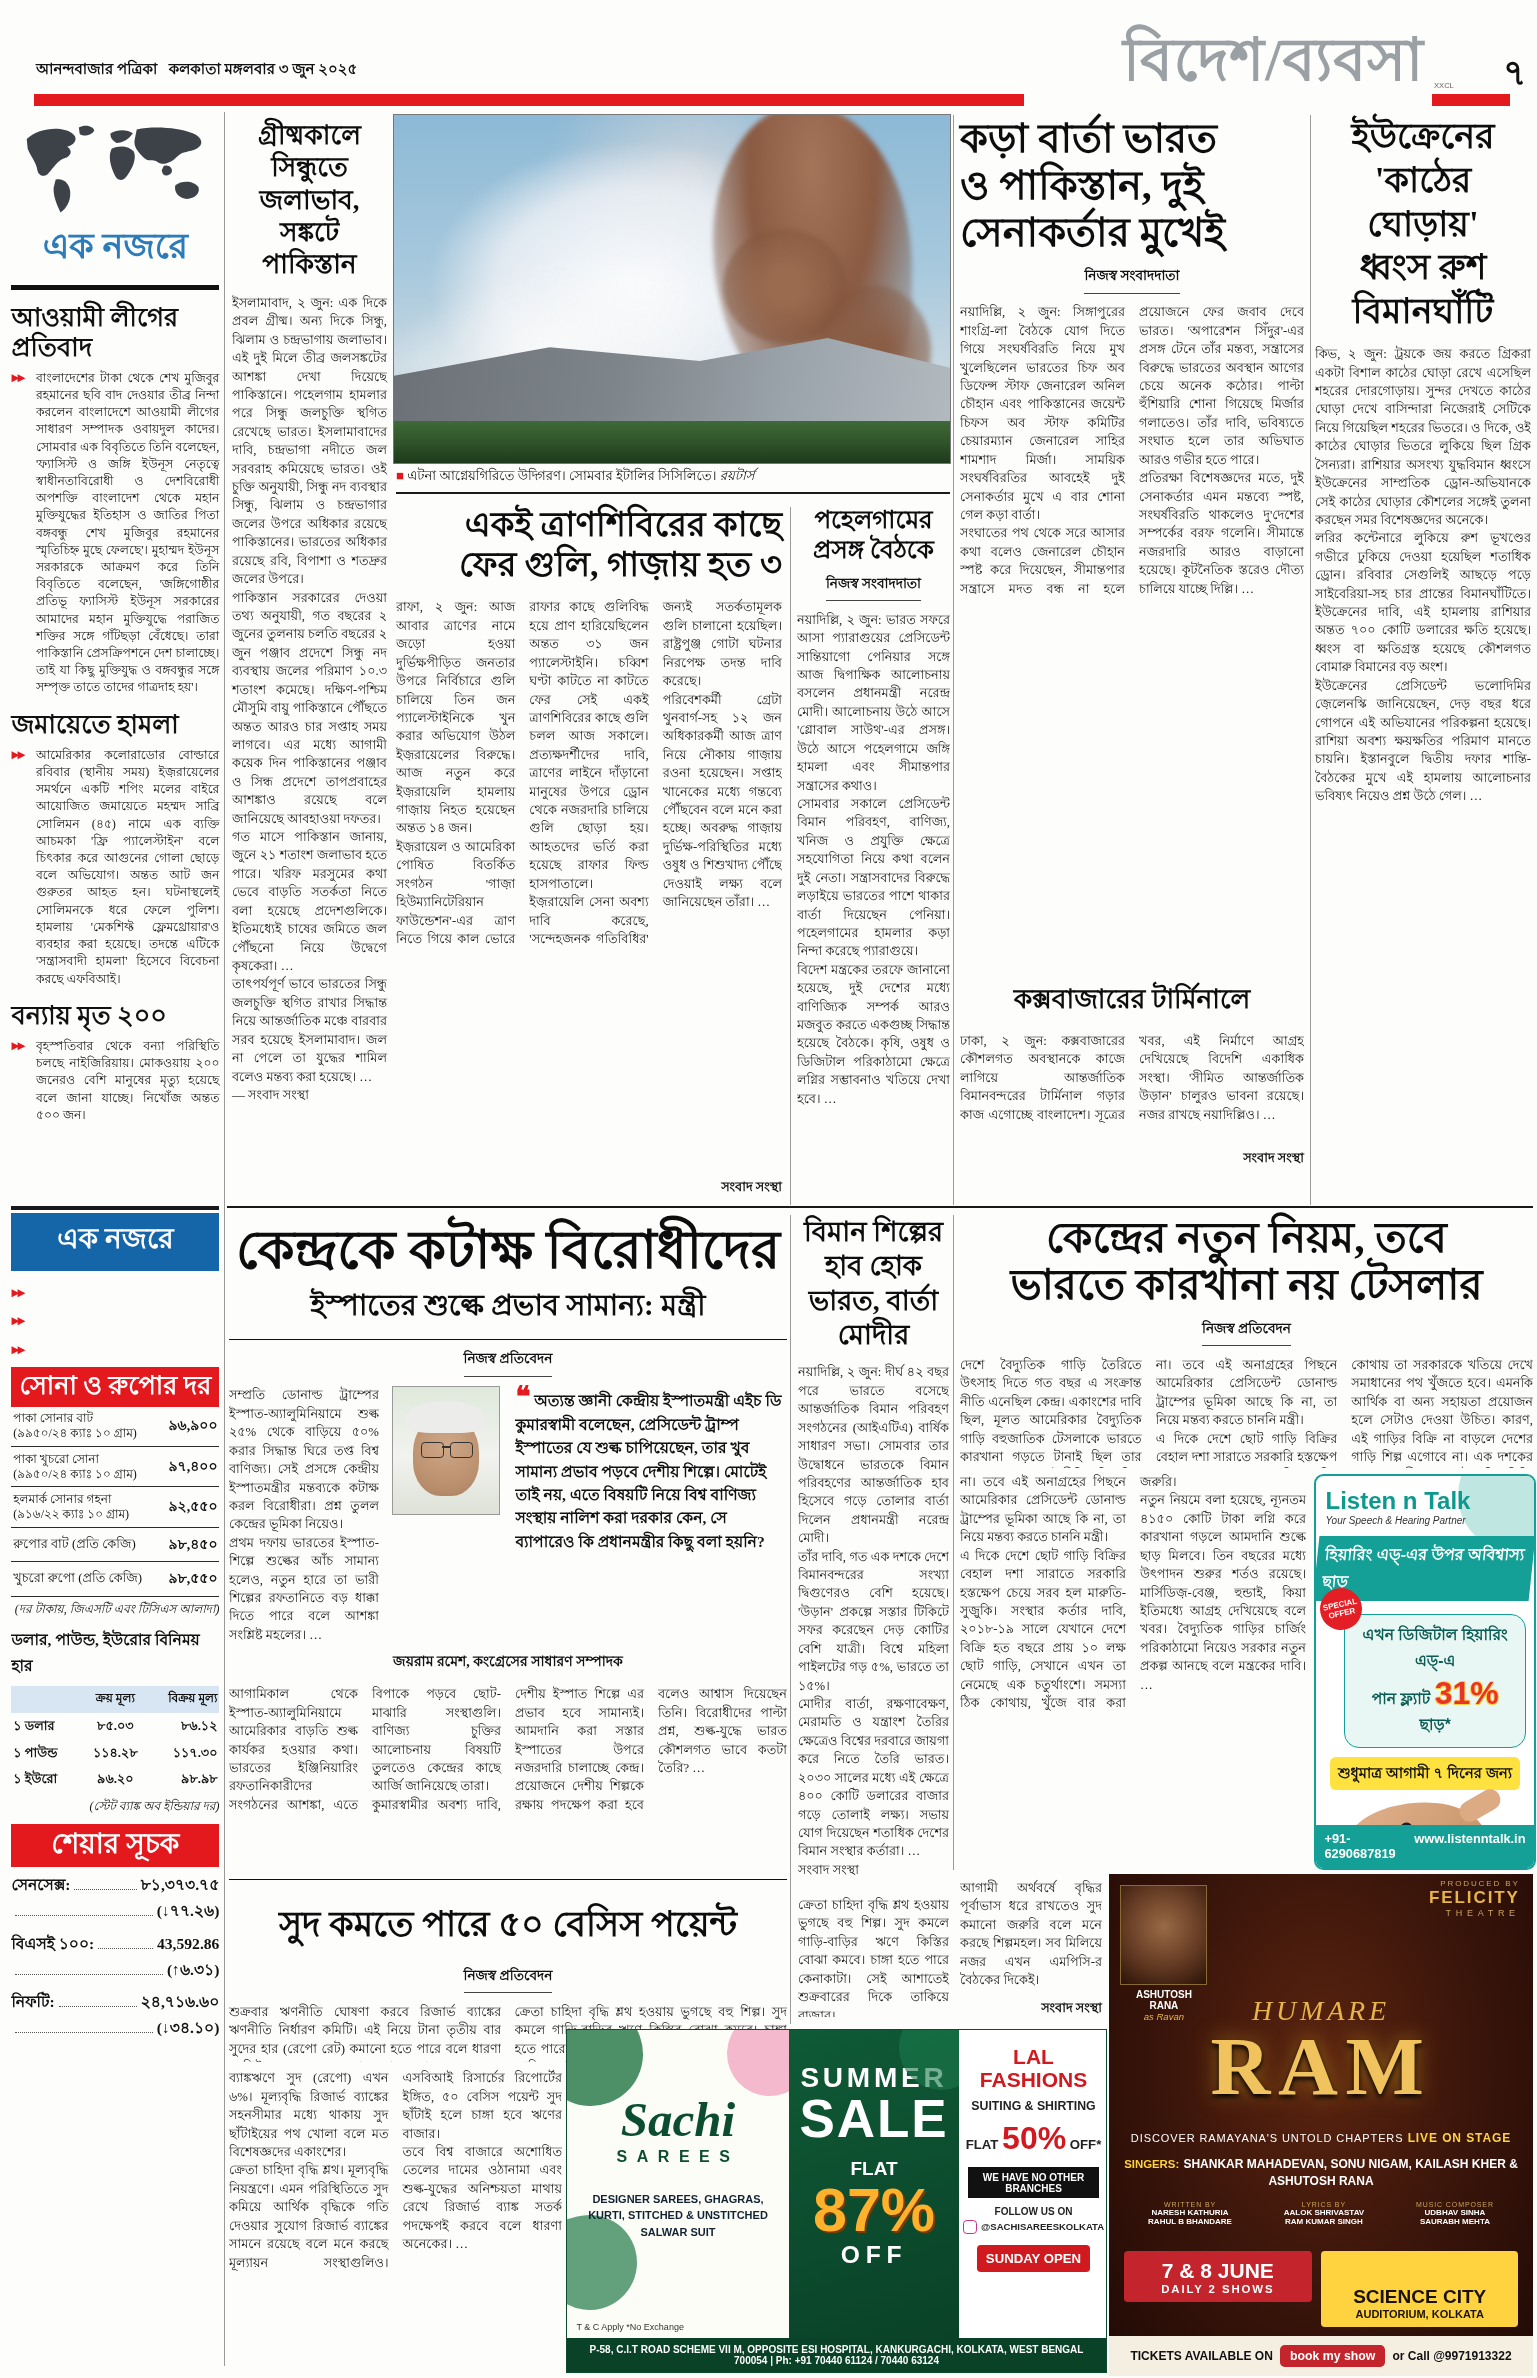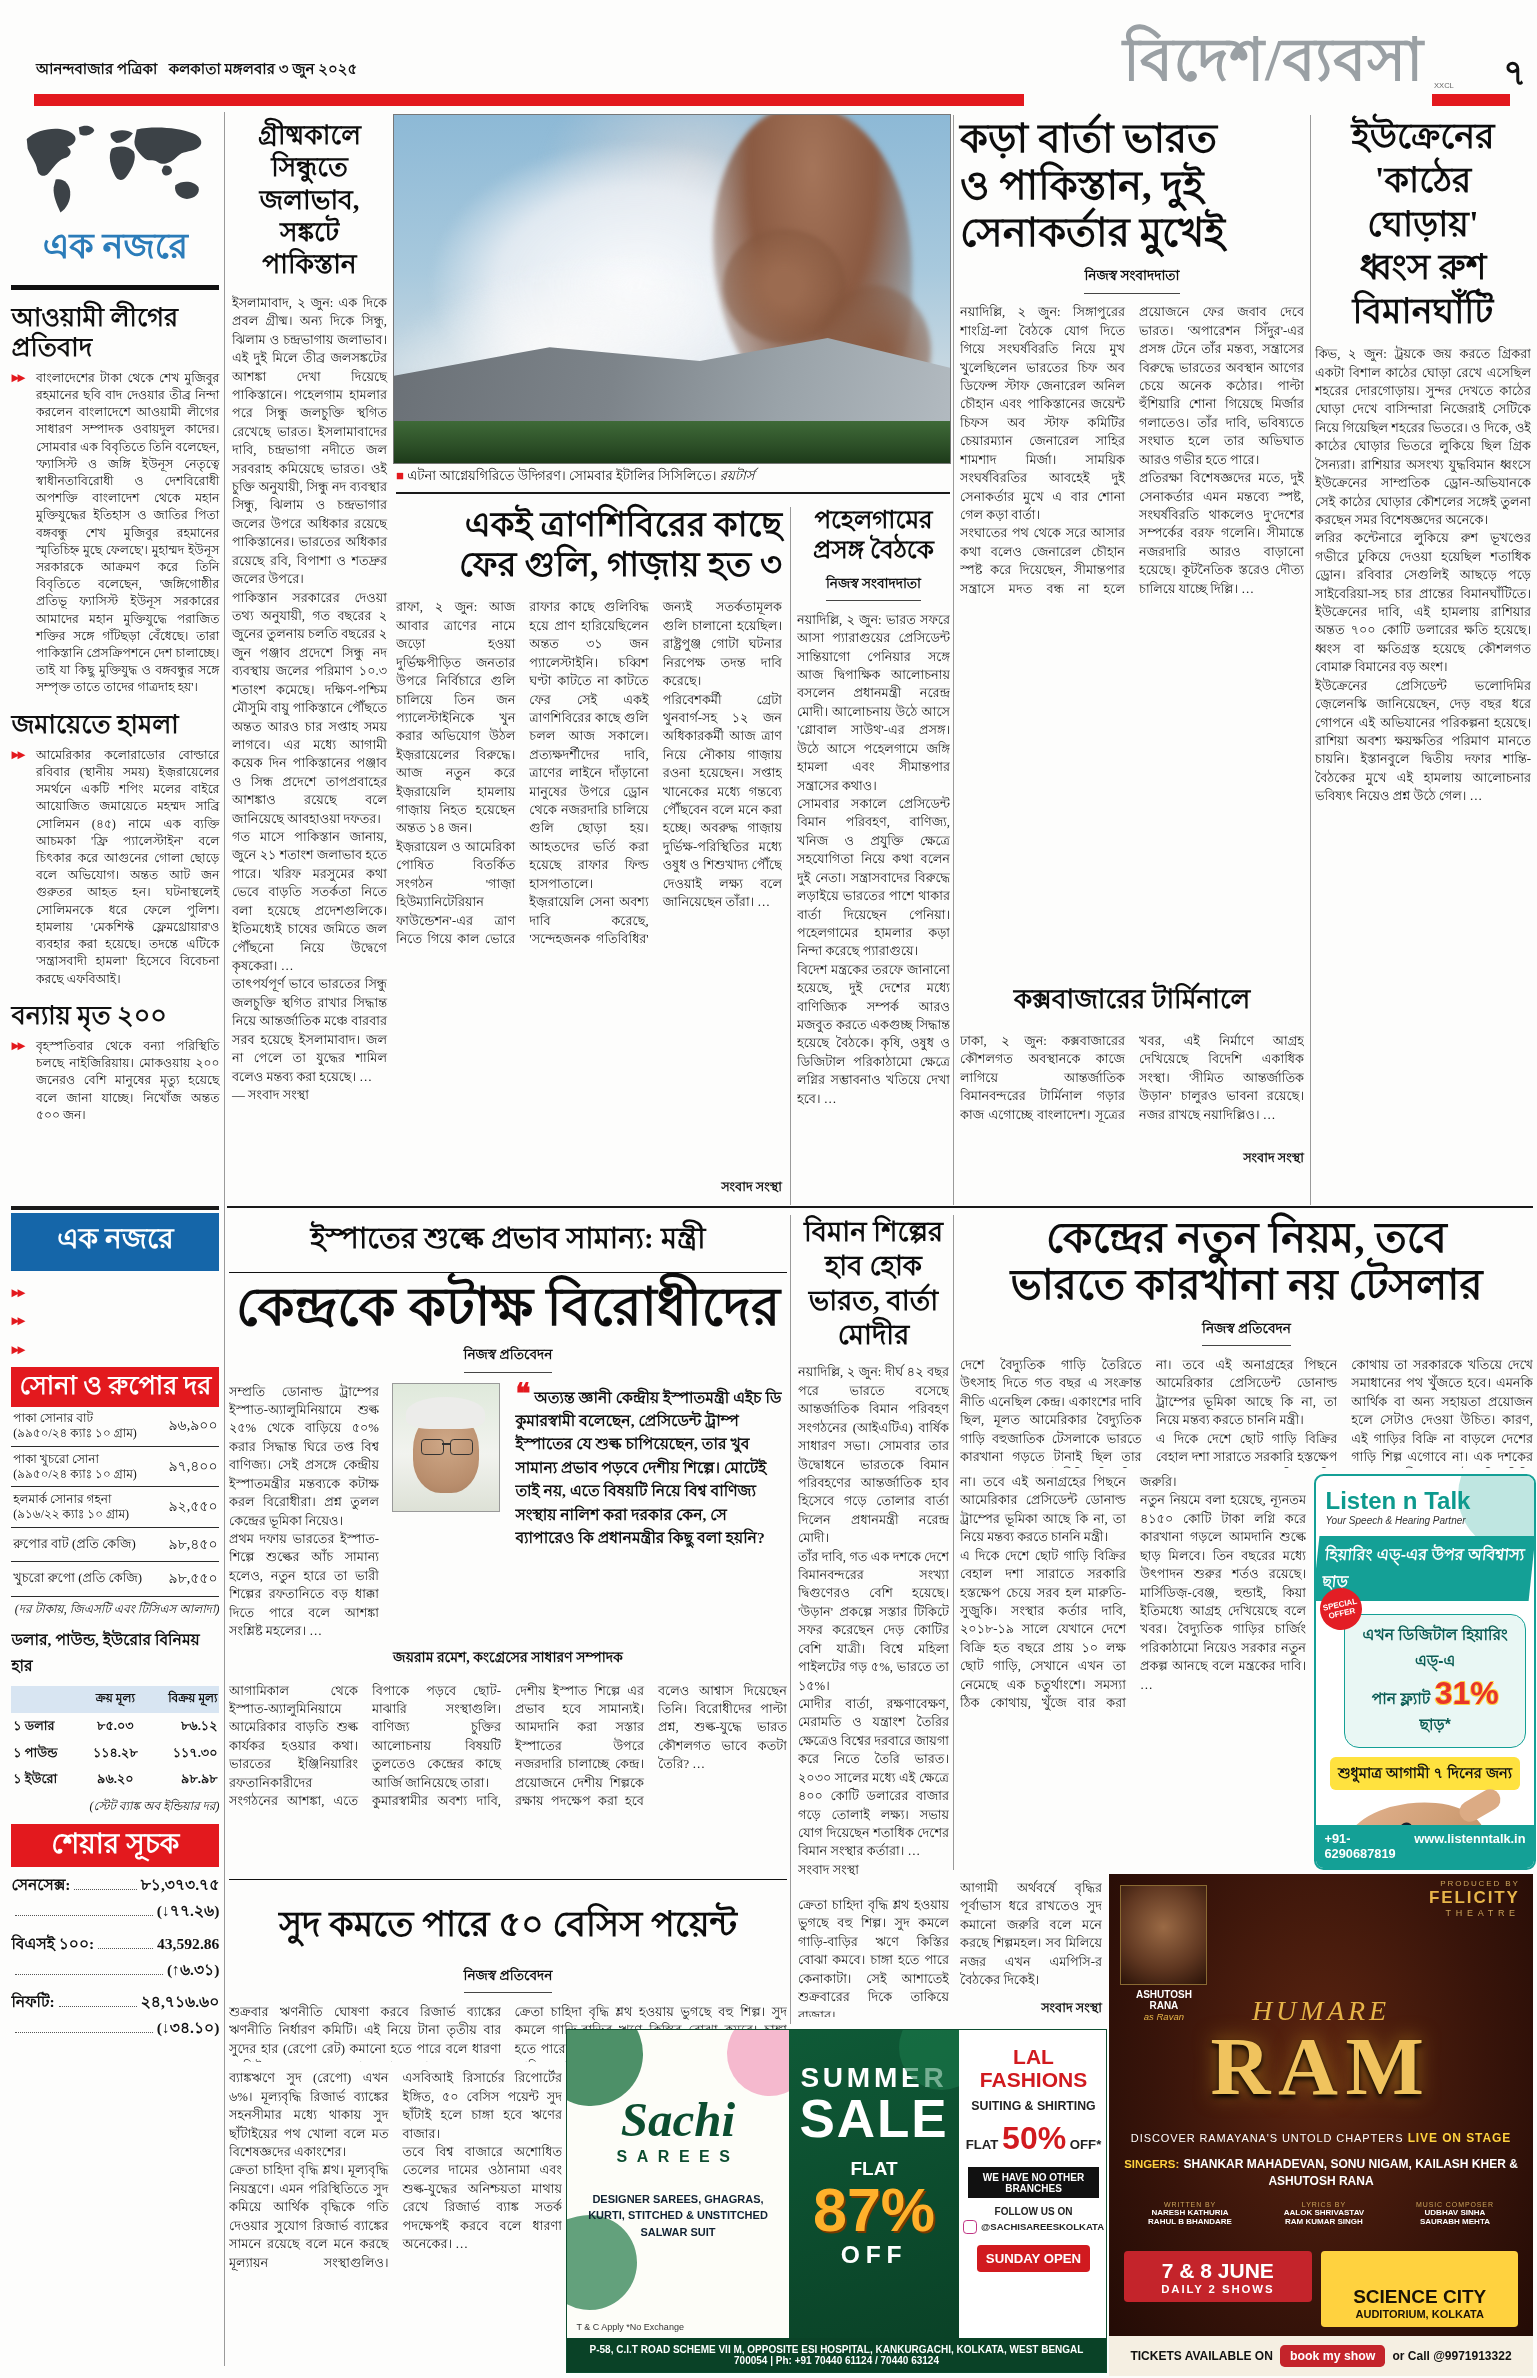--- a/index.html
+++ b/index.html
@@ -17,21 +17,21 @@
   .byline span{display:inline-block;border-bottom:1.9px solid #444;padding-bottom:4.7px;}
   .kickermark{color:#e3191e;font-size:10.4px;letter-spacing:-1.9px;flex:0 0 24.6px;line-height:1.5;}
   .brief{display:flex;margin-bottom:9.5px;}
   .brief .bt{flex:1;}
   .bhead{font-size:25.6px;font-weight:bold;line-height:1.15;margin:13.2px 0 7.6px;}
   .redbox{background:#e3191e;color:#fff;font-weight:bold;font-size:25.6px;text-align:center;
           padding:4.7px 3.8px 6.6px;line-height:1.1;}
   .goldrow{display:flex;justify-content:space-between;align-items:center;
            border-bottom:1.4px solid #2a2a2a;padding:4.7px 1.9px;}
   .goldrow .gl{font-size:12px;line-height:1.25;}
-  .goldrow .gv{font-size:14px;font-weight:normal;}
+  .goldrow .gv{font-size:14px;font-weight:bold;}
   .note{font-style:italic;font-size:12px;text-align:right;margin:3.8px 0 7.6px;}
   .fxhead{display:flex;background:#d8e5f2;font-weight:bold;font-size:12px;padding:3.8px 1.9px;margin-top:5.7px;}
   .fxrow{display:flex;font-size:12.8px;font-weight:bold;padding:2.8px 1.9px;}
   .fxc1{flex:0 0 68px;}.fxc2{flex:1;text-align:center;}.fxc3{flex:1;text-align:right;}
   .sharerow{margin:6.6px 0;}
   .srl{display:flex;align-items:baseline;font-weight:bold;font-size:15.6px;}
   .leader{flex:1;border-bottom:1.9px dotted #555;height:10.4px;margin:0 3.8px;}
   .colbody{column-gap:14px;}
   .quoteglyph{color:#e3191e;font-size:28px;line-height:.8;font-weight:bold;}
 </style>
@@ -269,22 +269,22 @@
           <span>২৪,৭১৬.৬০</span>
         </div>
       <div class="srl">
           <span class="leader"></span>
           <span>(↓৩৪.১০)</span>
         </div>
     </div>
   </div>
 
   <div class="abs" style="left:229px;top:1215px;width:558px;">
+    <div class="headline" style="font-size:53px;text-align:center;line-height:1.05;margin:7.6px 0 3.8px;">কেন্দ্রকে কটাক্ষ বিরোধীদের</div>
     <div class="headline" style="font-size:29px;text-align:center;border-bottom:1.9px solid #111;padding-bottom:7.6px;">ইস্পাতের শুল্কে প্রভাব সামান্য: মন্ত্রী</div>
-    <div class="headline" style="font-size:53px;text-align:center;line-height:1.05;margin:7.6px 0 3.8px;">কেন্দ্রকে কটাক্ষ বিরোধীদের</div>
     <div class="byline"><span>নিজস্ব প্রতিবেদন</span></div>
     <div style="display:flex;gap:13.2px;">
       <div class="body" style="flex:0 0 150px;height:254px;overflow:hidden;">সম্প্রতি ডোনাল্ড ট্রাম্পের ইস্পাত-অ্যালুমিনিয়ামে শুল্ক ২৫% থেকে বাড়িয়ে ৫০% করার সিদ্ধান্ত ঘিরে তপ্ত বিশ্ব বাণিজ্য। সেই প্রসঙ্গে কেন্দ্রীয় ইস্পাতমন্ত্রীর মন্তব্যকে কটাক্ষ করল বিরোধীরা। প্রশ্ন তুলল কেন্দ্রের ভূমিকা নিয়েও।
 প্রথম দফায় ভারতের ইস্পাত-শিল্পে শুল্কের আঁচ সামান্য হলেও, নতুন হারে তা ভারী শিল্পের রফতানিতে বড় ধাক্কা দিতে পারে বলে আশঙ্কা সংশ্লিষ্ট মহলের। …</div>
       <div style="flex:0 0 110px;">
         <div style="width:106px;height:127px;border:0.9px solid #999;position:relative;background:linear-gradient(180deg,#dfe9db 0%,#f2f3ef 55%,#dde1d6 100%);overflow:hidden;">
           <div style="position:absolute;left:20px;top:28px;width:66px;height:81px;border-radius:46% 46% 42% 42%;background:radial-gradient(circle at 50% 38%,#cfa887 0%,#b98e6d 70%,#a87f60 100%);"></div>
           <div style="position:absolute;left:13.2px;top:13.2px;width:79px;height:32px;border-radius:50% 50% 30% 30%;background:#ececea;"></div>
           <div style="position:absolute;left:28px;top:55px;width:21px;height:14px;border:1.9px solid #333;border-radius:3.8px;"></div>
           <div style="position:absolute;left:57px;top:55px;width:21px;height:14px;border:1.9px solid #333;border-radius:3.8px;"></div>

